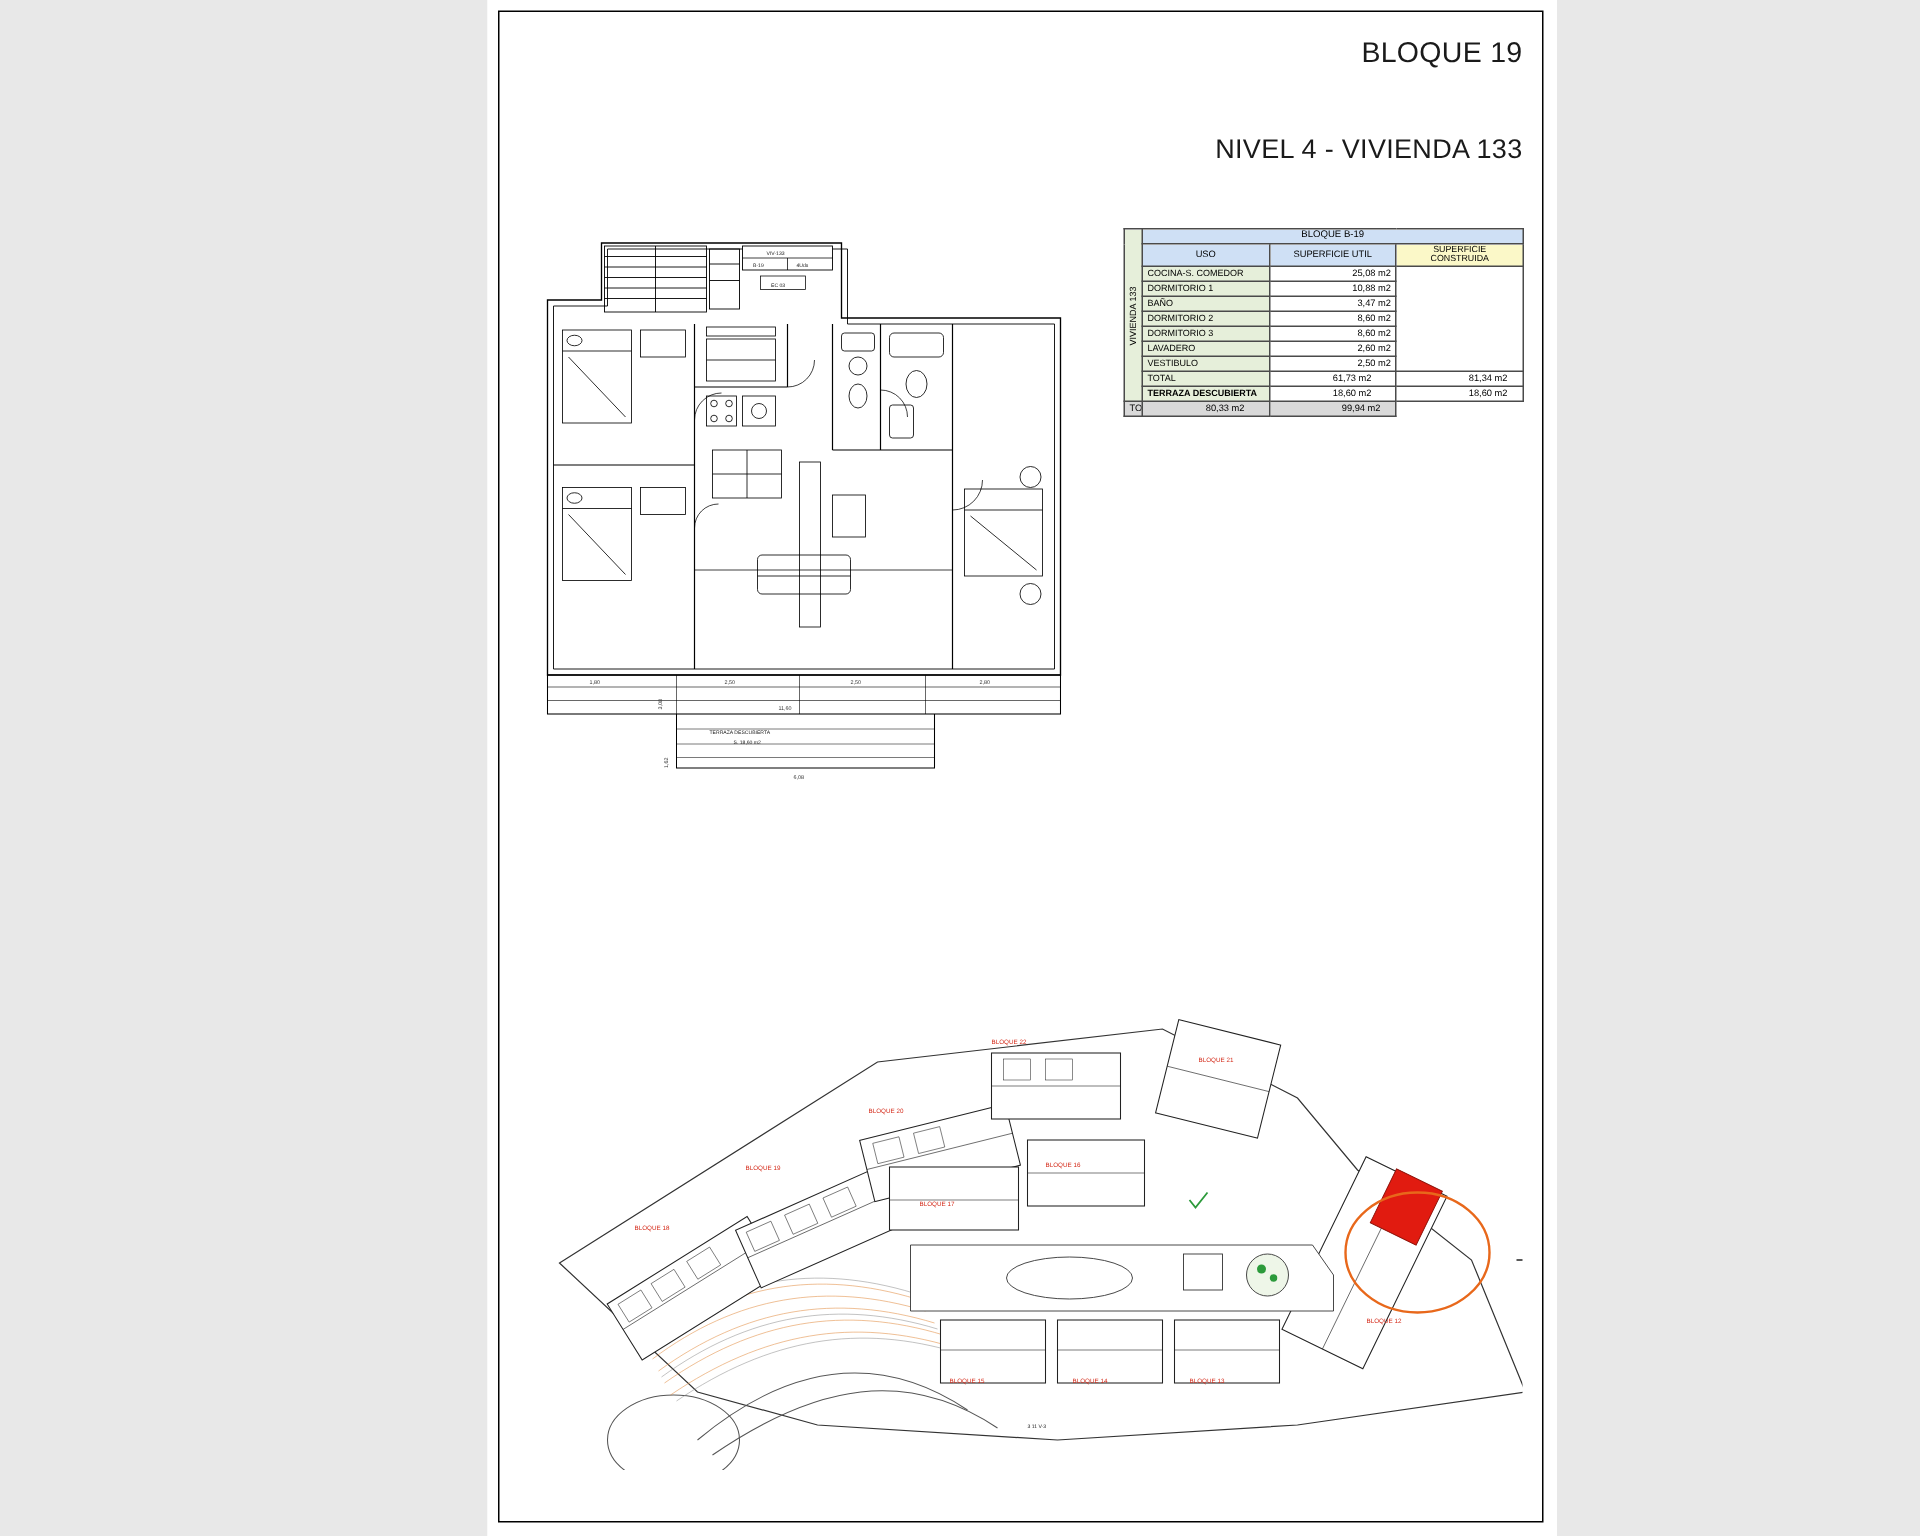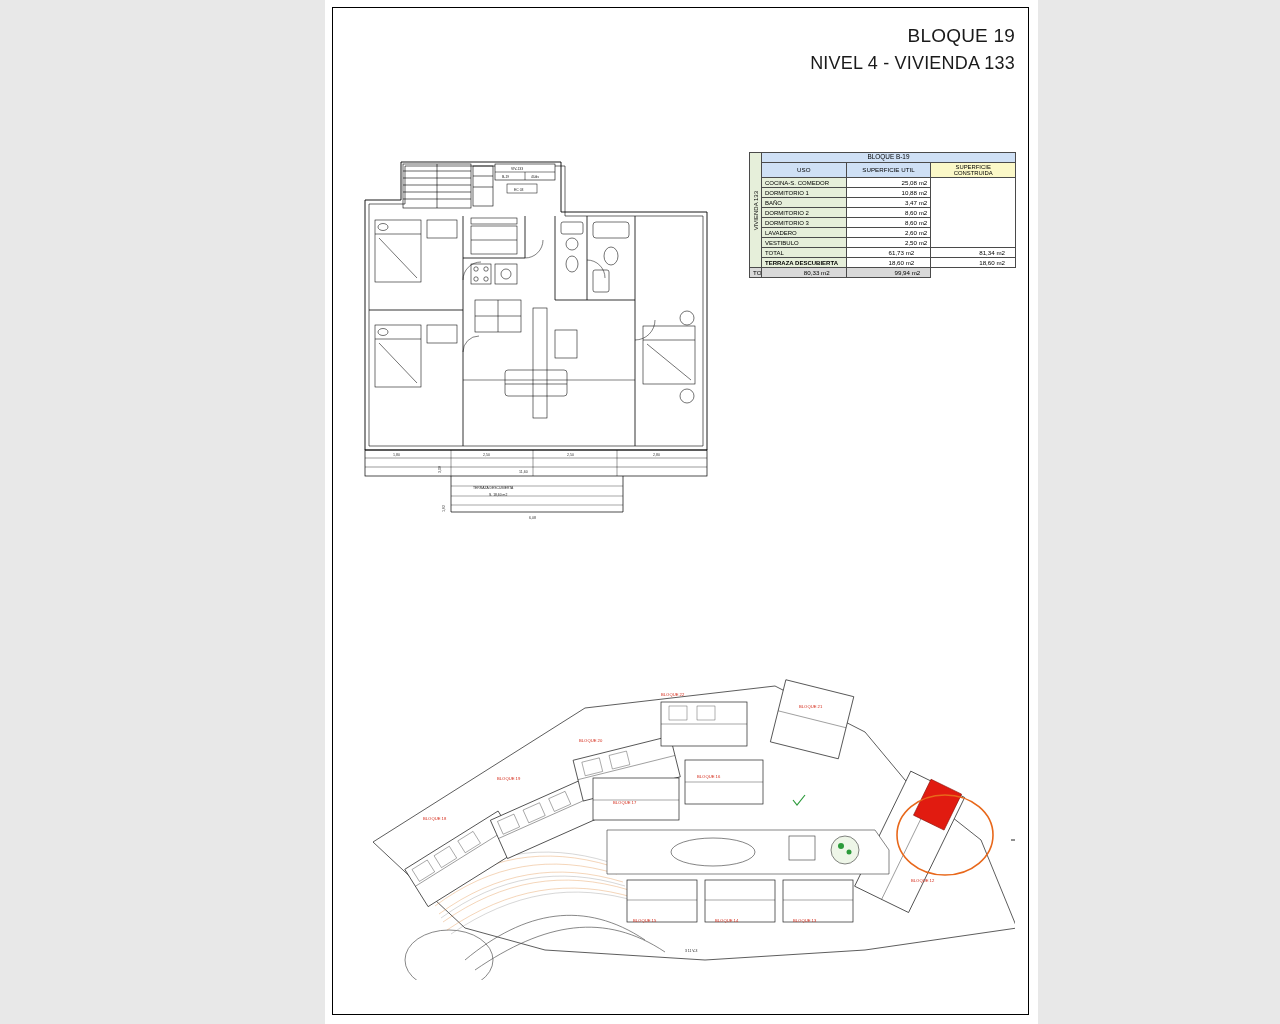--- a/index.html
+++ b/index.html
@@ -55,20 +55,21 @@
   }
   .title-line1 {
     font-size: 19px;
     color: #1a1a1a;
     letter-spacing: 0.2px;
   }
   .title-line2 {
     font-size: 18px;
     color: #1a1a1a;
     letter-spacing: 0.2px;
+    margin-top: 36px;
   }
 
   
   .areas-table-wrap {
     position: absolute;
     left: 424px;
     top: 152px;
     width: 267px;
   }
   table.areas {

